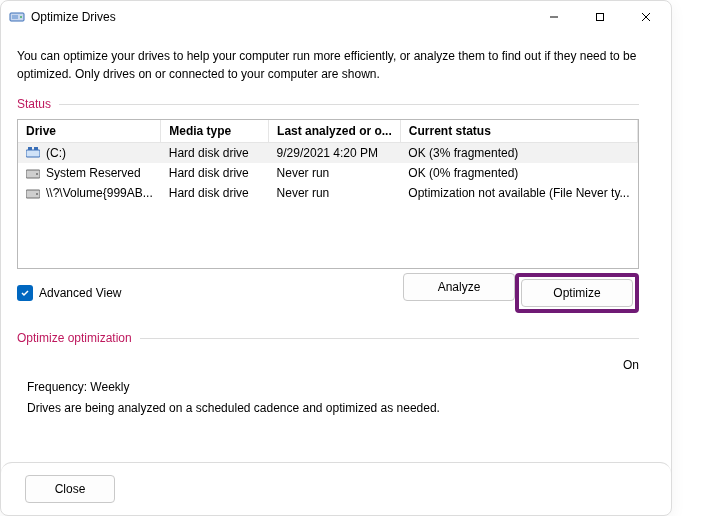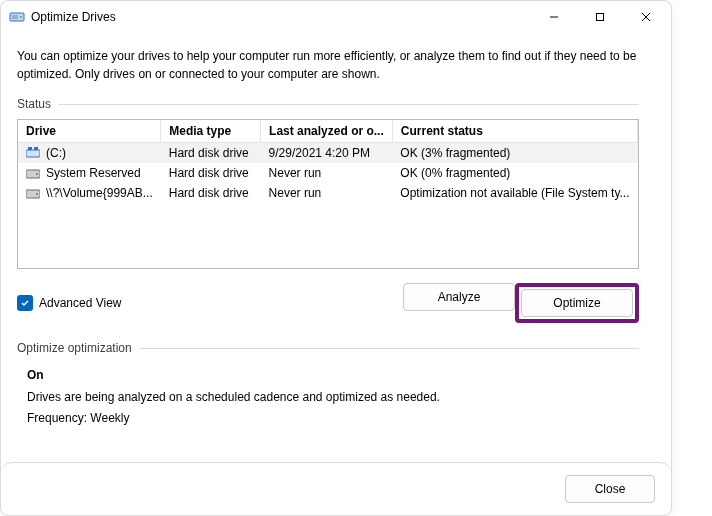--- a/index.html
+++ b/index.html
@@ -33,21 +33,21 @@
   .winbtn svg { width: 10px; height: 10px; }
   .body {
     flex: 1; padding: 14px 32px 10px 16px;
     display: flex; flex-direction: column;
     font-size: 12px; color: #000;
   }
   .desc { line-height: 1.5; margin-bottom: 14px; }
   .section-label {
     display: flex; align-items: center; margin-bottom: 8px;
   }
-  .section-label span { color: #404040; padding-right: 8px; }
+  .section-label span { color: #be185d; padding-right: 8px; }
   .section-label .line { flex:1; height:1px; background:#dcdcdc; }
   .table-wrap {
     border: 1px solid #b9b9b9;
     height: 150px;
     overflow: hidden;
   }
   table { width: 100%; border-collapse: collapse; font-size: 12px; }
   thead th {
     text-align: left; font-weight: 700; padding: 4px 8px;
     border-right: 1px solid #e5e5e5;
@@ -57,21 +57,21 @@
   tbody td { padding: 3px 8px; white-space: nowrap; overflow: hidden; text-overflow: ellipsis; }
   tbody tr:first-child { background: #f2f2f2; }
   .drive-cell { display: flex; align-items: center; gap: 6px; }
   .drive-icon-c {
     width: 14px; height: 12px;
   }
   .drive-icon-hdd {
     width: 14px; height: 10px;
   }
   .row2 {
-    display: flex; align-items: center; margin-top: 14px;
+    display: flex; align-items: center; margin-top: 4px;
   }
   .checkbox {
     width: 16px; height: 16px; border-radius: 3px;
     background: #0067c0; display:flex; align-items:center; justify-content:center;
     margin-right: 6px;
   }
   .checkbox svg { width:10px; height:10px; }
   .btn {
     min-width: 112px; height: 28px;
     background: #fdfdfd; border: 1px solid #c9c9c9;
@@ -82,25 +82,25 @@
   .btn-row-right { margin-left: auto; display: flex; }
   .optimize-outline {
     border: 4px solid #701a75;
     border-radius: 4px;
     padding: 2px;
   }
   .sched-grid {
     display: flex; align-items: flex-start; margin-top: 2px;
   }
   .sched-text { flex:1; line-height: 1.8; padding-left: 10px; }
-  .on { font-weight: 700; }
+  .on { font-weight: 400; text-align: right; }
   .footer {
     border-top: 1px solid #dcdcdc;
-    padding: 12px 16px;
-    display: flex; justify-content: flex-end; border-radius: 11px;
+    padding: 12px 24px;
+    display: flex; justify-content: flex-start; border-radius: 11px;
   }
   col.c1 { width: 136px; }
   col.c2 { width: 146px; }
   col.c3 { width: 118px; }
   col.c4 { }
 </style>
 </head>
 <body>
 
 <div class="window">
@@ -197,21 +197,21 @@
                 <svg viewBox="0 0 14 10">
                       <rect x="0" y="1" width="14" height="8" rx="1" fill="#cfcfcf" stroke="#6e6e6e" stroke-width="1"></rect>
                       <circle cx="11" cy="5" r="1" fill="#6e6e6e"></circle>
                     </svg>
               </span>
               <span>\\?\Volume{999AB...</span>
             </div>
               </td>
             <td>Hard disk drive</td>
             <td>Never run</td>
-            <td>Optimization not available (File System ty...</td>
+            <td>Optimization not available (File Never ty...</td>
           </tr>
         </tbody>
       </table>
     </div>
 
     <div class="row2">
       <div class="checkbox">
         <svg viewBox="0 0 10 10">
             <polyline points="2,5 4,7 8,3" fill="none" stroke="#fff" stroke-width="1.5"></polyline>
           </svg>
@@ -226,22 +226,22 @@
     </div>
 
     <div class="section-label" style="margin-top:18px">
       <span>Optimize optimization</span>
       <div class="line"></div>
     </div>
 
     <div class="sched-grid">
       <div class="sched-text">
         <div class="on">On</div>
+        <div>Frequency: Weekly</div>
         <div>Drives are being analyzed on a scheduled cadence and optimized as needed.</div>
-        <div>Frequency: Weekly</div>
       </div>
     </div>
 
   </div>
 
   <div class="footer">
     <div class="btn" style="min-width:90px">Close</div>
   </div>
 
 </div>

